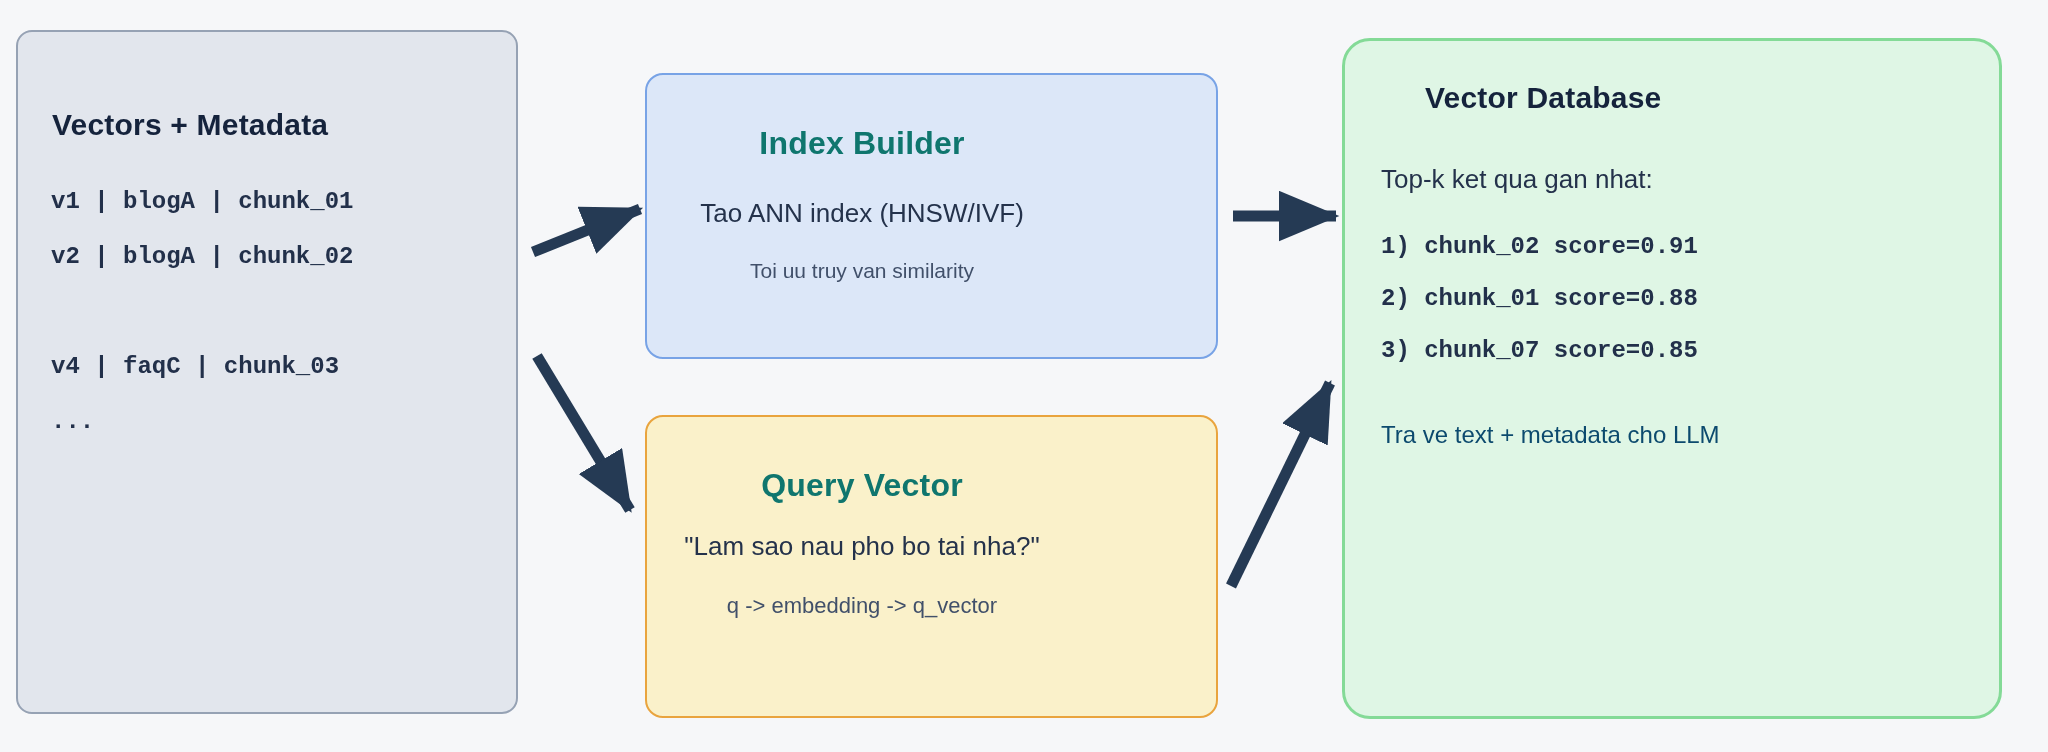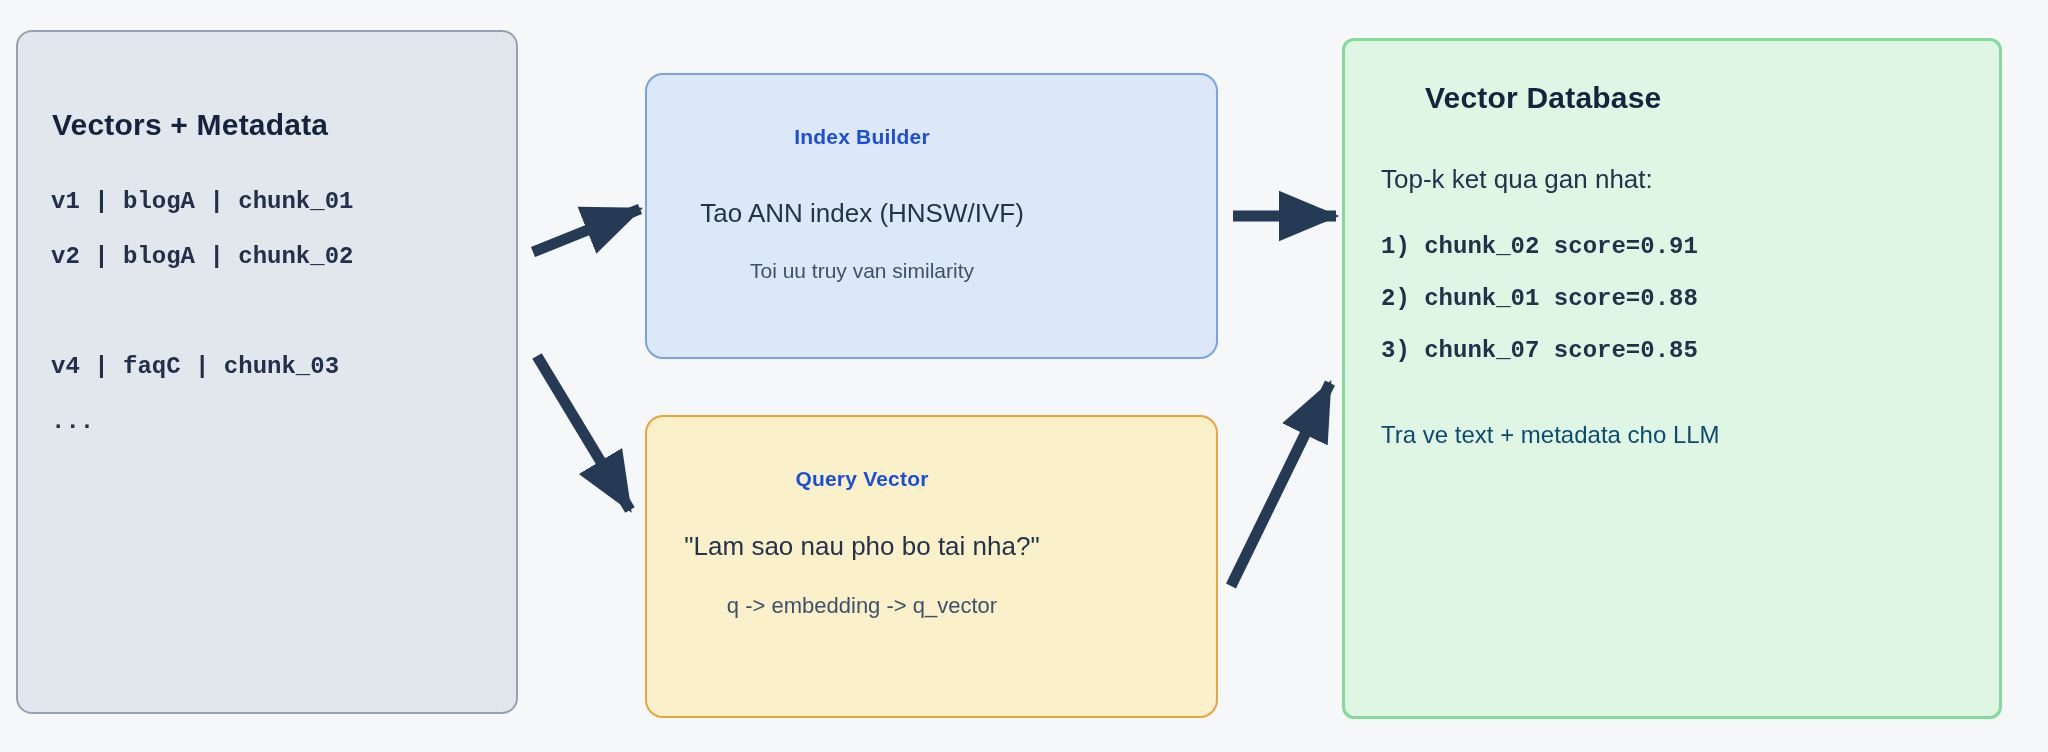--- a/index.html
+++ b/index.html
@@ -38,35 +38,35 @@
   .box-index{
     left:645px;top:73px;width:573px;height:286px;
     background:#dce7f8;border:2px solid #78a3e6;border-radius:18px;
   }
   
   .box-query{
     left:645px;top:415px;width:573px;height:303px;
     background:#faf1ca;border:2px solid #e9a43e;border-radius:18px;padding-left:8px;
   }
   .centered-block{position:absolute;left:0;width:430px;text-align:center;}
-  .node-title{margin:0;font-size:21px;font-weight:bold;color:#1d4ed8;letter-spacing:.2px;}
+  .node-title{margin:0;font-size:32px;font-weight:bold;color:#0f766e;letter-spacing:.2px;}
   .body-line{margin:0;font-size:26px;color:#24324b;}
   .sub-line{margin:0;font-size:22px;color:#41506a;}
 
   .box-index .t{top:50px}
   .box-index .l1{top:123px}
   .box-index .l2{top:184px;font-size:21px}
   .box-query .t{top:50px}
   .box-query .l1{top:114px}
   .box-query .l2{top:176px}
 
   
   .box-db{
     left:1342px;top:38px;width:660px;height:681px;
-    background:#dff6e5;border:3px solid #84da97;border-radius:12px;
+    background:#dff6e5;border:3px solid #84da97;border-radius:28px;
   }
   .box-db .title{
     position:absolute;left:80px;top:40px;margin:0;
     font-size:30px;font-weight:bold;color:#15233c;letter-spacing:.2px;
   }
   .box-db .intro{
     position:absolute;left:36px;top:123px;margin:0;
     font-size:26px;color:#24324b;
   }
   .box-db .res0{left:36px;top:192px}

